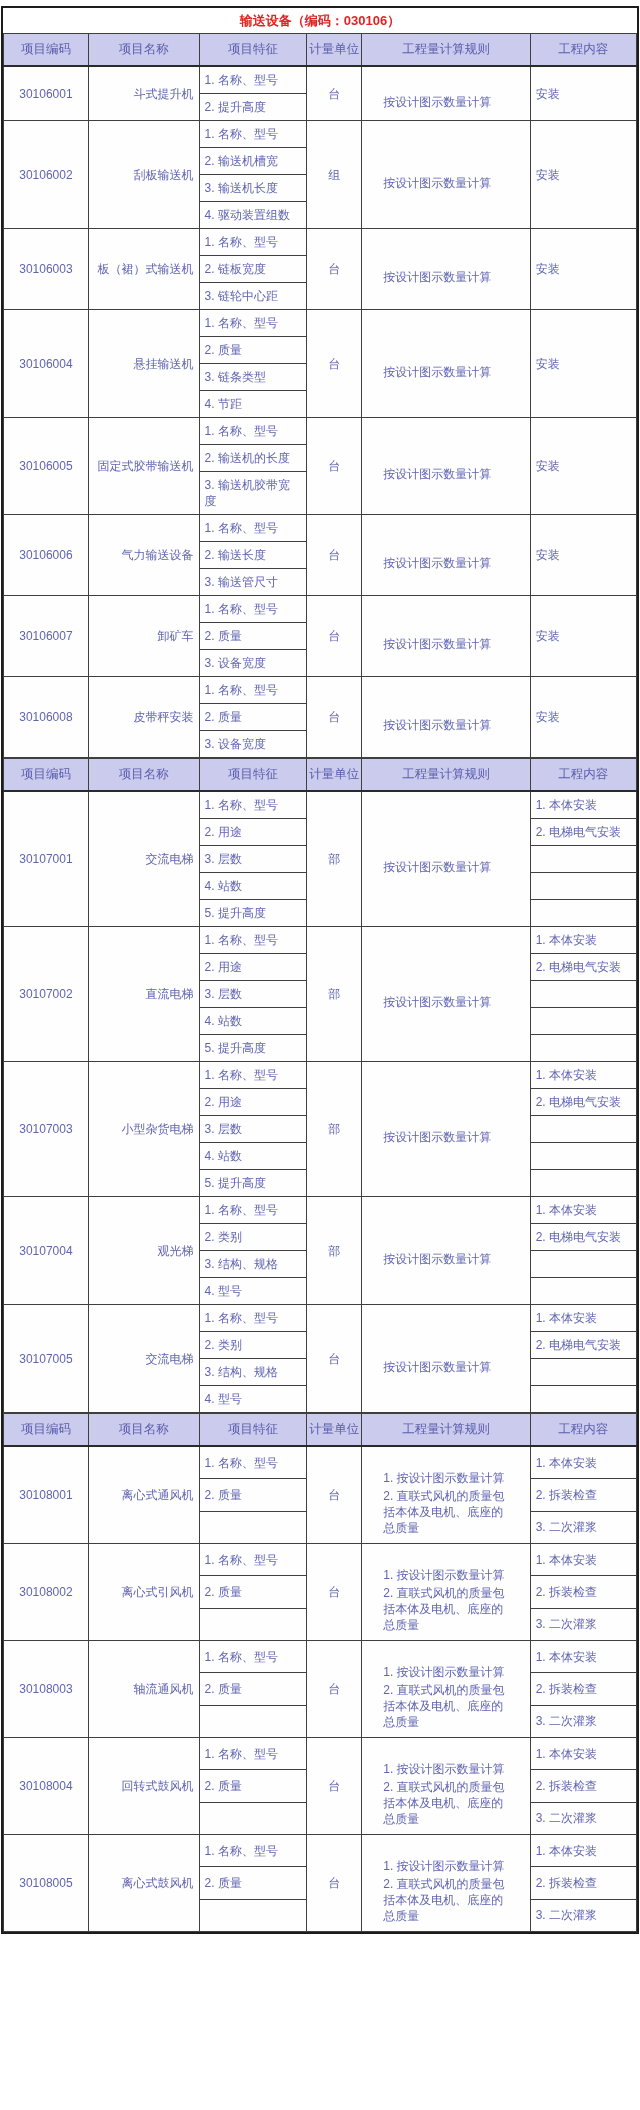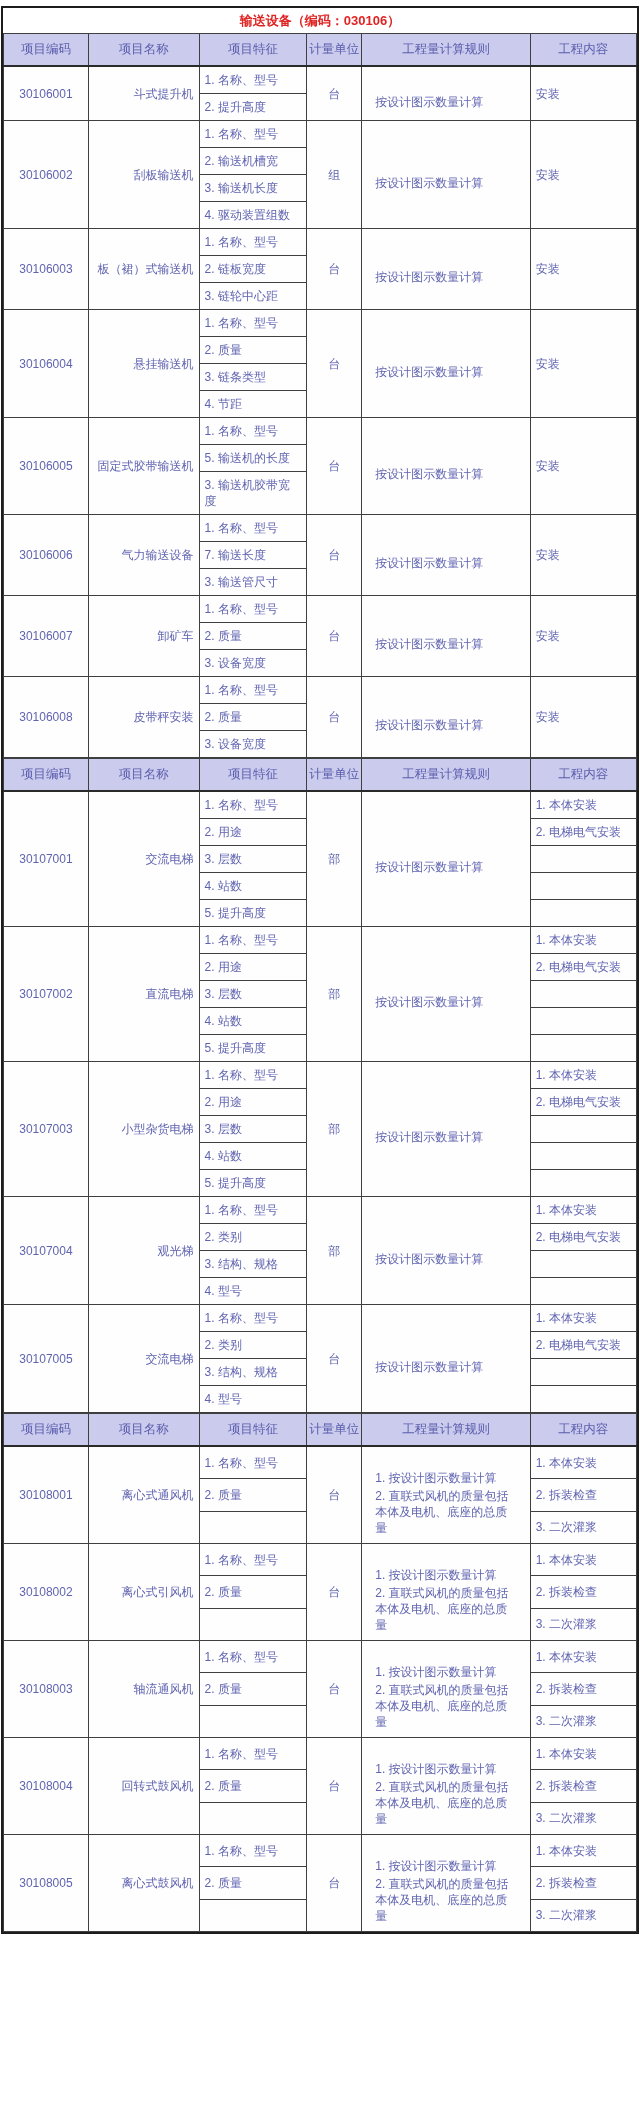--- a/index.html
+++ b/index.html
@@ -18,21 +18,21 @@
     line-height:16px; background:#fefefe;
   }
   th {
     background:#cbcbee; color:#5a5dab; font-weight:normal;
     text-align:center; font-size:12.5px; line-height:19px; padding:6px 2px;
     border-bottom:2px solid #2a2a2a;
   }
   td.code, td.unit { text-align:center; }
   td.name { text-align:right; }
   td.feat, td.rule, td.content { text-align:left; }
-  td.rule .ri { margin:2px 8px; }
+  td.rule .ri { margin:2px 16px; }
   .doc > table { border-left:none; border-right:none; }
 </style>
 </head>
 <body>
 
 <div class="page">
   <div class="doc">
       <div class="band">输送设备（编码：030106）</div>
       <table>
         <colgroup>
@@ -115,35 +115,35 @@
           </tr>
           <tr>
             <td class="code" rowspan="3">30106005</td>
             <td class="name" rowspan="3">固定式胶带输送机</td>
             <td class="feat">1. 名称、型号</td>
             <td class="unit" rowspan="3">台</td>
             <td class="rule" rowspan="3">&nbsp;<div class="ri">按设计图示数量计算</div></td>
             <td class="content" rowspan="3">安装</td>
           </tr>
           <tr>
-            <td class="feat">5. 输送机的长度</td>
+            <td class="feat">2. 输送机的长度</td>
           </tr>
           <tr>
             <td class="feat">3. 输送机胶带宽度</td>
           </tr>
           <tr>
             <td class="code" rowspan="3">30106006</td>
             <td class="name" rowspan="3">气力输送设备</td>
             <td class="feat">1. 名称、型号</td>
             <td class="unit" rowspan="3">台</td>
             <td class="rule" rowspan="3">&nbsp;<div class="ri">按设计图示数量计算</div></td>
             <td class="content" rowspan="3">安装</td>
           </tr>
           <tr>
-            <td class="feat">7. 输送长度</td>
+            <td class="feat">2. 输送长度</td>
           </tr>
           <tr>
             <td class="feat">3. 输送管尺寸</td>
           </tr>
           <tr>
             <td class="code" rowspan="3">30106007</td>
             <td class="name" rowspan="3">卸矿车</td>
             <td class="feat">1. 名称、型号</td>
             <td class="unit" rowspan="3">台</td>
             <td class="rule" rowspan="3">&nbsp;<div class="ri">按设计图示数量计算</div></td>

